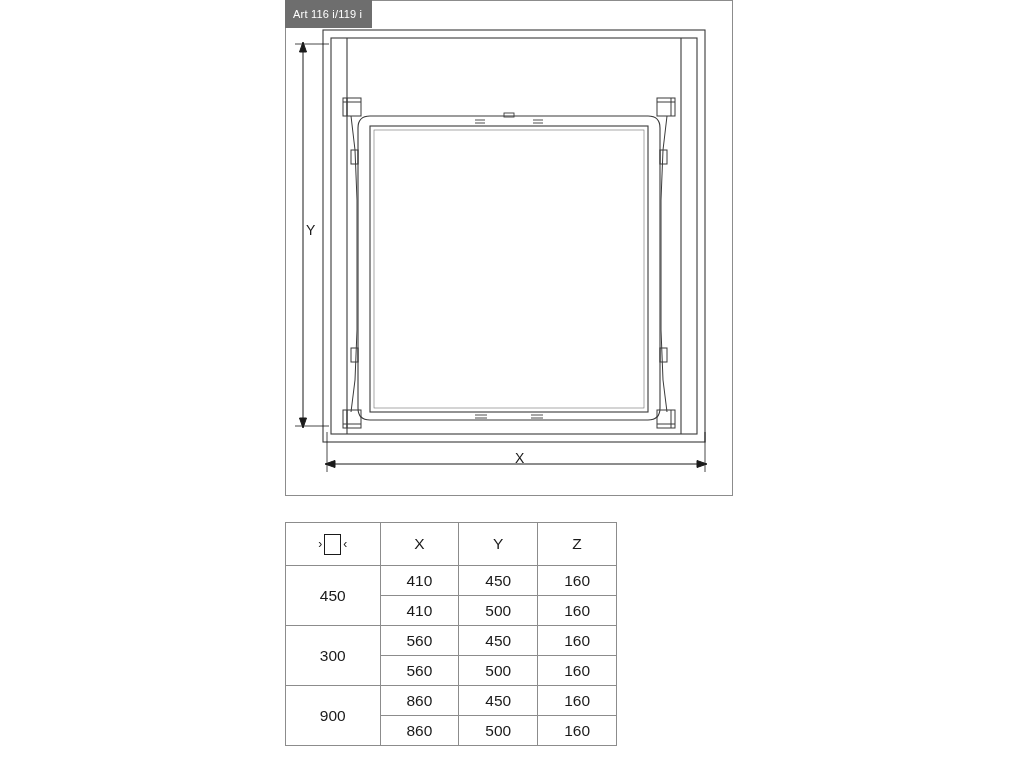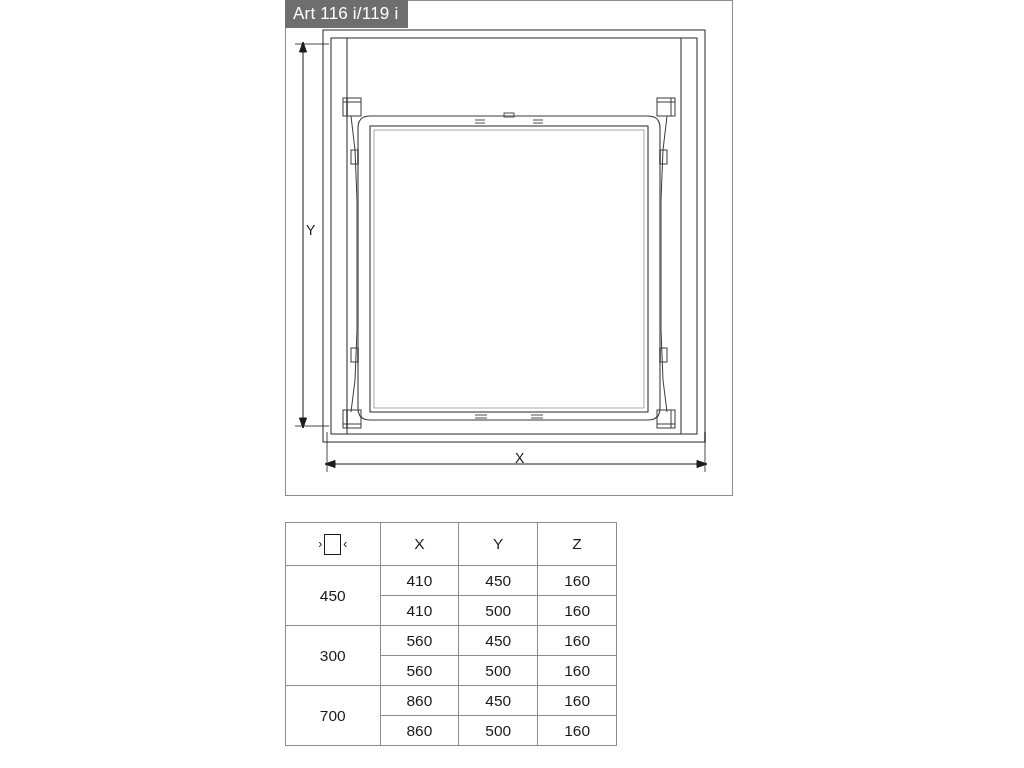--- a/index.html
+++ b/index.html
@@ -28,21 +28,21 @@
   }
 
   #title-badge {
     position: absolute;
     left: 285px;
     top: 0px;
     height: 28px;
     padding: 0 10px 0 8px;
     background: #6e6e6e;
     color: #ffffff;
-    font-size: 17px;
+    font-size: 11px;
     line-height: 28px;
     letter-spacing: 0.2px;
     white-space: nowrap;
     box-sizing: border-box;
   }
 
   
   #tech-svg {
     position: absolute;
     left: 285px;
@@ -229,21 +229,21 @@
       <td class="val-cell">450</td>
       <td class="val-cell">160</td>
     </tr>
     <tr>
       <td class="val-cell">560</td>
       <td class="val-cell">500</td>
       <td class="val-cell">160</td>
     </tr>
 
     <tr>
-      <td class="width-cell" rowspan="2">700</td>
+      <td class="width-cell" rowspan="2">900</td>
       <td class="val-cell">860</td>
       <td class="val-cell">450</td>
       <td class="val-cell">160</td>
     </tr>
     <tr>
       <td class="val-cell">860</td>
       <td class="val-cell">500</td>
       <td class="val-cell">160</td>
     </tr>
   </tbody>

